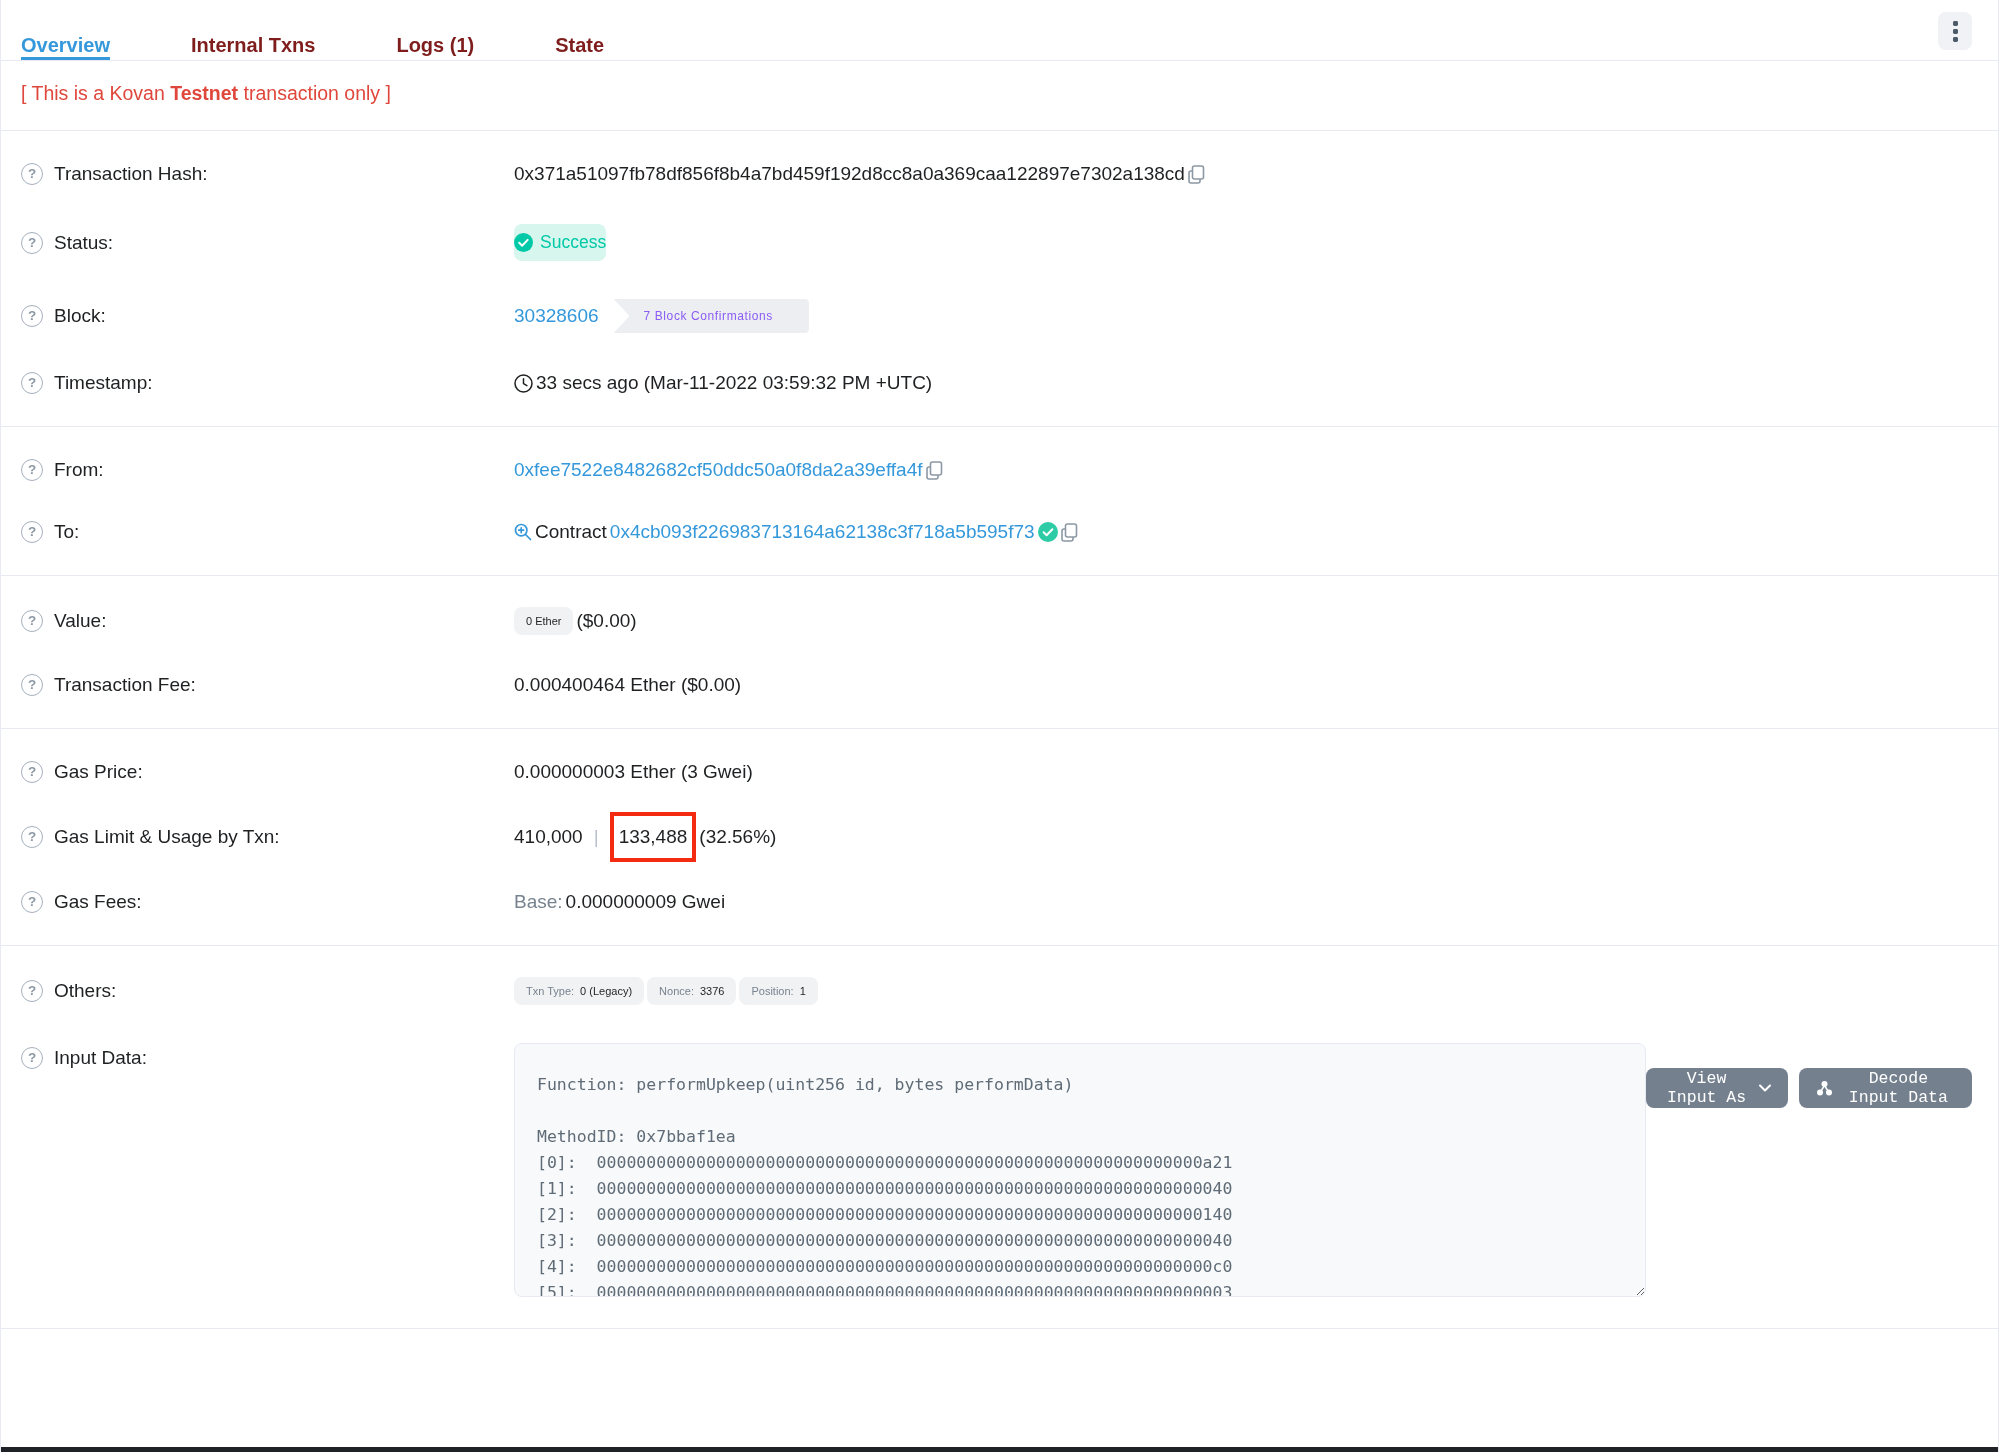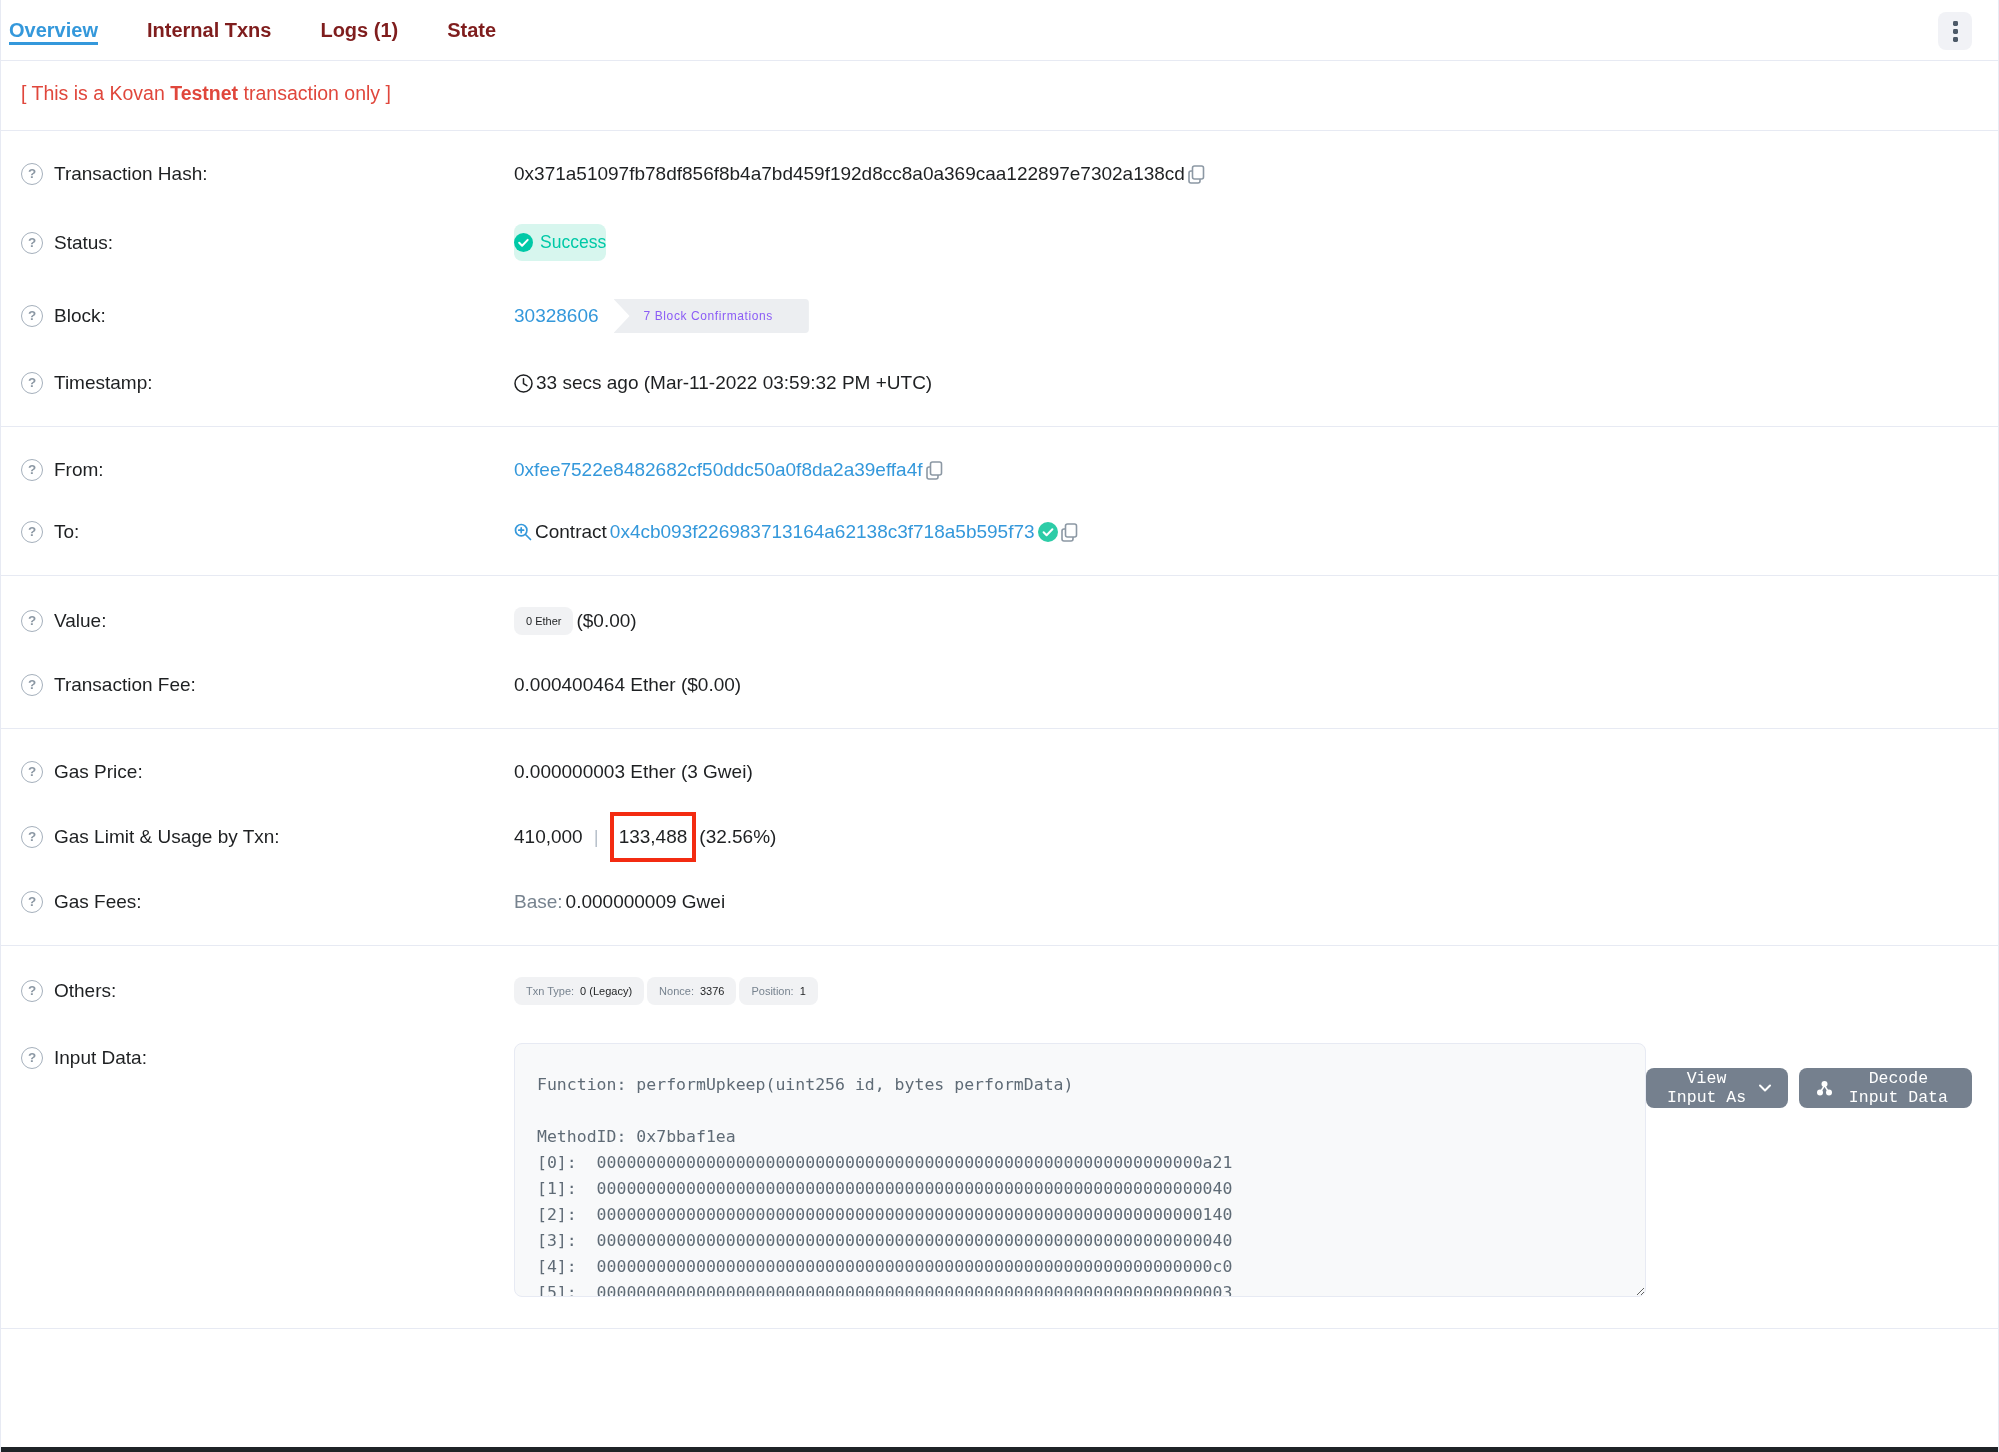--- a/index.html
+++ b/index.html
@@ -21,23 +21,23 @@
     color:var(--text-dark);
     font-size:19px;
     width:1999px;
     height:1452px;
     position:relative;
     border-left:1px solid var(--border);
     border-right:1px solid var(--border);
   }
   
   .tabbar{
-    display:flex;align-items:center;height:61px;
+    display:flex;align-items:flex-end;height:61px;
     border-bottom:1px solid var(--border);
-    padding:0 8px;position:relative;
+    padding:0 20px;position:relative;gap:32px;
   }
   .tab{
     display:flex;align-items:center;
     margin-right:49px;cursor:pointer;
     font-size:20px;font-weight:700;color:#7f1d1d;
     border-bottom:3px solid transparent;
     padding-top:3px;
   }
   .tab.active{color:var(--accent-blue);border-bottom-color:var(--accent-blue)}
   .kebab-btn{

